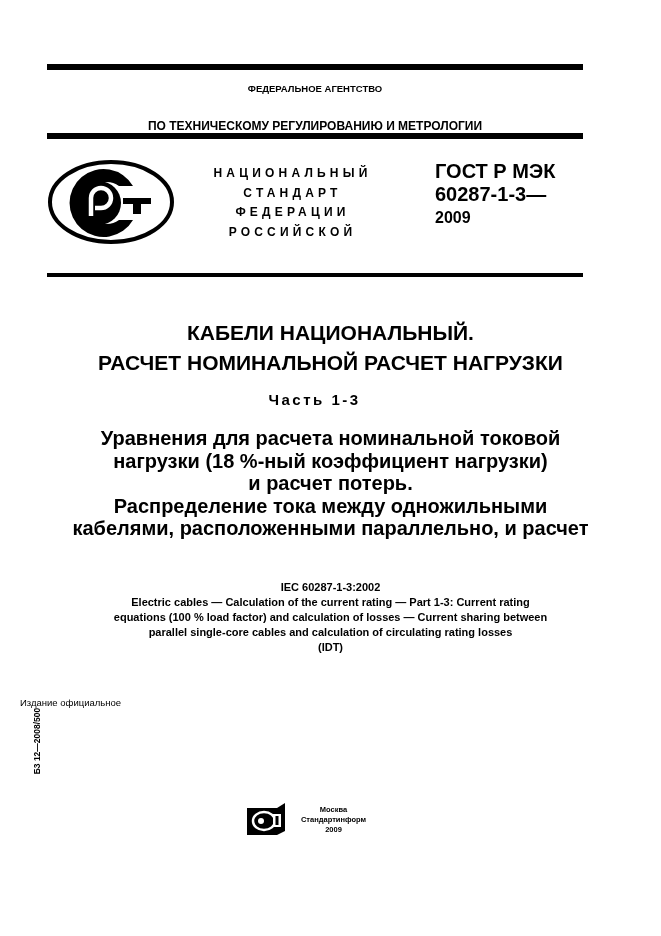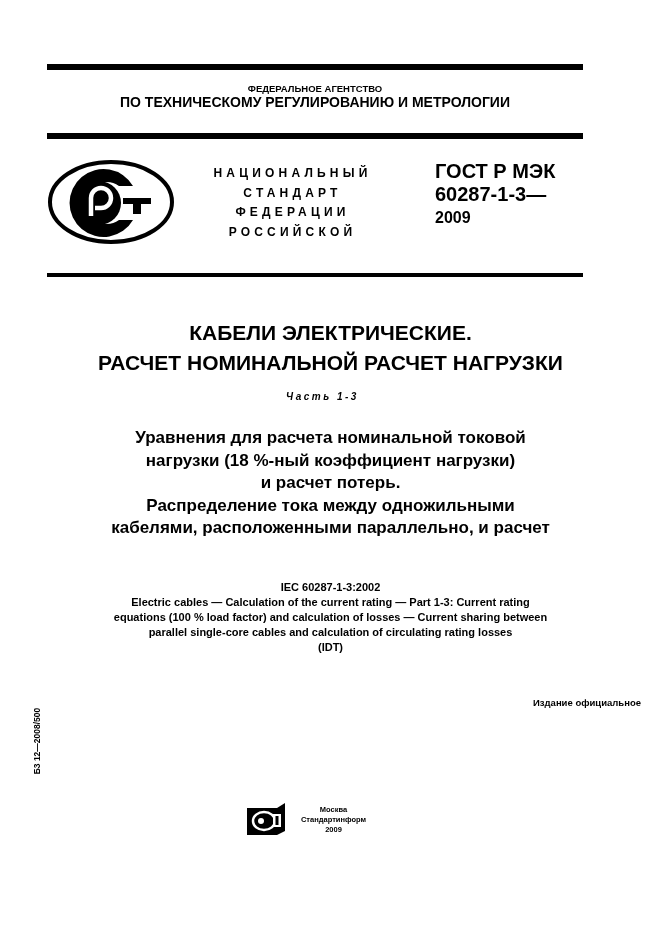--- a/index.html
+++ b/index.html
@@ -1,29 +1,29 @@
 <!DOCTYPE html>
 <html><head>
 <meta charset="utf-8">
 <style>
   html, body { margin:0; padding:0; background:#ffffff; }
   body { width:661px; height:936px; position:relative; overflow:hidden; color:#000; font-family:"Liberation Sans", sans-serif; }
   .abs { position:absolute; }
   .rule { position:absolute; left:47px; width:536px; background:#000; }
   #agency1 { top:83px; left:47px; width:536px; font-size:9.5px; font-weight:bold; text-align:center; }
-  #agency2 { top:94px; left:47px; width:536px; font-size:14px; font-weight:bold; text-align:center; }
+  #agency2 { top:119px; left:47px; width:536px; font-size:12px; font-weight:bold; text-align:center; }
   #logo { left:47px; top:158px; width:128px; height:88px; }
   #natstd { left:190px; top:164px; width:205px; font-weight:bold; font-size:12px; text-align:center; letter-spacing:4.2px; line-height:19.5px; }
   #gost { left:435px; top:160px; font-weight:bold; font-size:20px; line-height:23px; }
   #gost .yr { font-size:16px; }
   #title { left:20px; top:318px; width:621px; text-align:center; font-weight:bold; font-size:21px; line-height:30px; }
-  #part { left:12px; top:391px; width:621px; text-align:center; font-weight:bold; font-size:10px; letter-spacing:2.5px;font-style:italic; }
-  #subtitle { left:20px; top:427px; width:621px; text-align:center; font-weight:bold; font-size:17px; line-height:22.5px; }
+  #part { left:4px; top:391px; width:621px; text-align:center; font-weight:bold; font-size:15px; letter-spacing:2.5px; }
+  #subtitle { left:20px; top:427px; width:621px; text-align:center; font-weight:bold; font-size:20px; line-height:22.5px; }
   #iec { left:20px; top:580px; width:621px; text-align:center; font-weight:bold; font-size:11px; line-height:15px; }
-  #edition { left:20px; top:697px; width:621px; text-align:right; font-weight:bold; font-size:9.5px; }
+  #edition { left:20px; top:697px; width:621px; text-align:left; font-weight:normal; font-size:9.5px; }
   #sidecode { left:17px; top:735px; width:90px; transform:rotate(-90deg); transform-origin:center; font-weight:bold; font-size:8.5px; white-space:nowrap; text-align:center; height:12px; margin-left:-24px; }
   #pubLogo { left:247px; top:803px; width:40px; height:32px; }
   #publisher { left:286px; top:805px; width:95px; text-align:center; font-weight:bold; font-size:7.5px; line-height:10px; }
 </style>
 </head>
 <body>
 
 <div class="rule" style="top:64px;height:6px;"></div>
 <div class="rule" style="top:133px;height:6px;"></div>
 <div class="rule" style="top:273px;height:4px;"></div>
@@ -53,21 +53,21 @@
   <div>РОССИЙСКОЙ</div>
 </div>
 
 <div id="gost" class="abs">
   <div>ГОСТ Р МЭК</div>
   <div>60287-1-3—</div>
   <div class="yr">2009</div>
 </div>
 
 <div id="title" class="abs">
-  <div>КАБЕЛИ ЭЛЕКТРИЧЕСКИЕ.</div>
+  <div>КАБЕЛИ НАЦИОНАЛЬНЫЙ.</div>
   <div>РАСЧЕТ НОМИНАЛЬНОЙ РАСЧЕТ НАГРУЗКИ</div>
 </div>
 <div id="part" class="abs">Часть 1-3</div>
 
 <div id="subtitle" class="abs">
   <div>Уравнения для расчета номинальной токовой</div>
   <div>нагрузки (18 %-ный коэффициент нагрузки)</div>
   <div>и расчет потерь.</div>
   <div>Распределение тока между одножильными</div>
   <div>кабелями, расположенными параллельно, и расчет</div>

